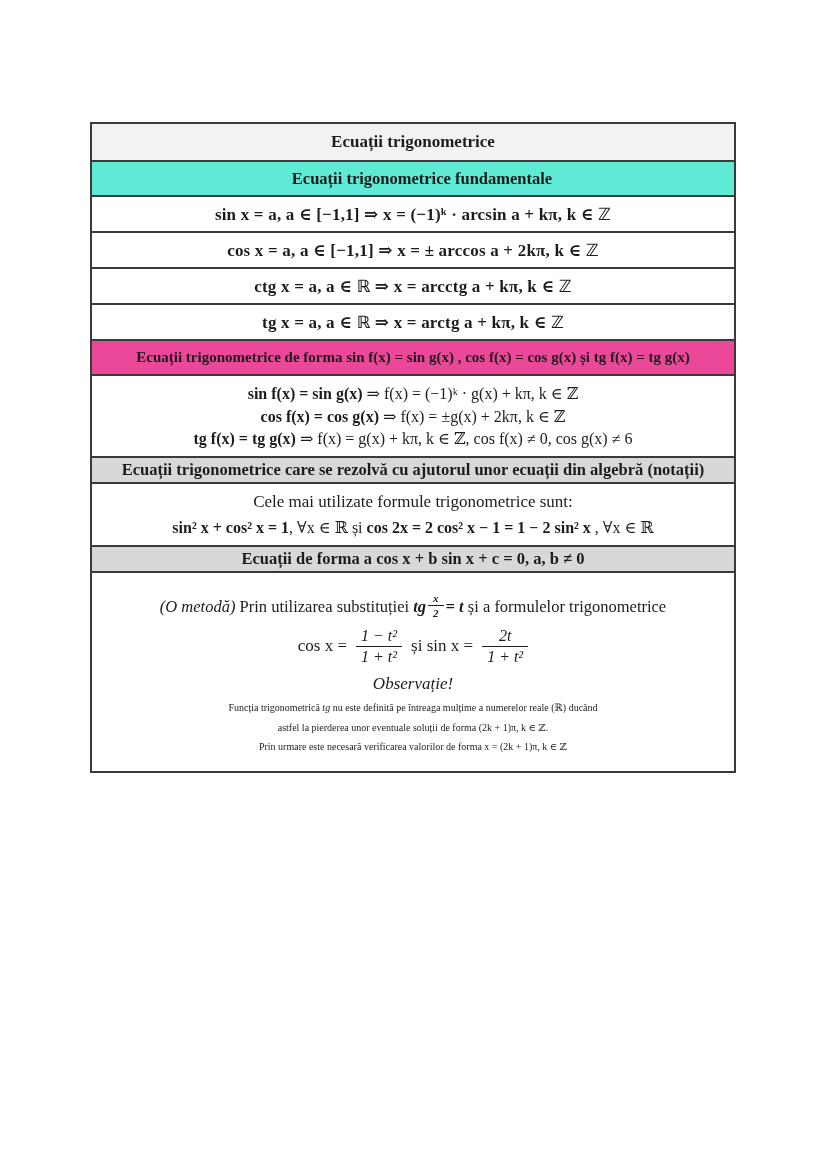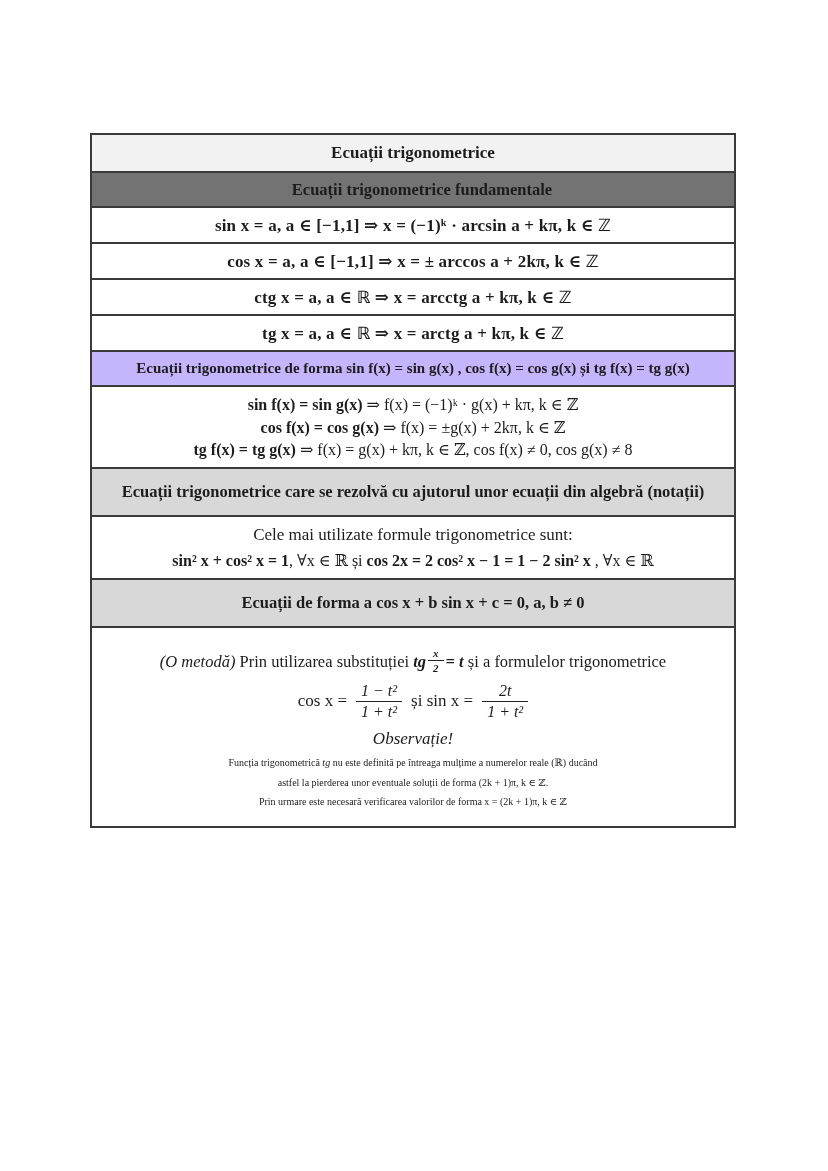--- a/index.html
+++ b/index.html
@@ -7,21 +7,21 @@
   body {
     width:828px; height:1171px;
     font-family:"Liberation Serif","DejaVu Serif","DejaVu Sans",serif;
     color:#1c1c1c;
     position:relative;
     overflow:hidden;
   }
   .sheet { position:relative; width:828px; height:1171px; background:#ffffff; }
 
   .trig-table {
-    position:absolute; left:90px; top:133px; width:646px;
+    position:absolute; left:90px; top:122px; width:646px;
     border:2px solid #3a3a3a;
     background:#ffffff;
   }
   .row {
     width:100%;
     display:flex; flex-direction:column;
     align-items:center; justify-content:center;
     text-align:center;
     border-top:2px solid #3a3a3a;
     background:#ffffff;
@@ -35,21 +35,21 @@
   .r-gray span { font-weight:bold; font-size:16.5px; }
   .r-gray.small span { font-size:15px; white-space:nowrap; }
 
   .r-eq      { height:36px; }
   .r-eq span { font-weight:bold; font-size:17px; letter-spacing:0.2px; }
 
   .r-multi   { height:82px; justify-content:space-evenly; padding:4px 3px; }
   .mline     { font-size:16px; }
   .mline b   { font-weight:bold; }
 
-  .r-h34     { height:48px; }
+  .r-h34     { height:26px; }
   .r-form    { height:63px; justify-content:space-evenly; padding:3px 0; }
   .intro     { font-size:17px; }
   .identity-line { font-size:16px; }
   .identity-line b { font-weight:bold; }
 
   .r-last    { height:200px; justify-content:space-evenly; padding:10px 10px; }
   .method-line { font-size:16.5px; }
   .method-line i { font-style:italic; }
   .bi { font-weight:bold; font-style:italic; }
 
@@ -70,45 +70,45 @@
 </head>
 <body>
 
 <div class="sheet">
   <div class="trig-table">
 
     <div class="row r-title" style="background-color: rgb(242, 242, 242);">
       <span>Ecuații trigonometrice</span>
     </div>
 
-    <div class="row r-gray" style="background-color: #737373; padding-left: 18px;">
+    <div class="row r-gray" style="background-color: #5eead4; padding-left: 18px;">
       <span>Ecuații trigonometrice fundamentale</span>
     </div>
 
     <div class="row r-eq">
       <span>sin x = a, a ∈ [−1,1]  ⇒ x = (−1)ᵏ · arcsin a + kπ, k ∈ ℤ</span>
     </div>
     <div class="row r-eq">
       <span>cos x = a, a ∈ [−1,1]  ⇒ x = ± arccos a + 2kπ, k ∈ ℤ</span>
     </div>
     <div class="row r-eq">
       <span>ctg x = a, a ∈ ℝ  ⇒ x = arcctg a + kπ, k ∈ ℤ</span>
     </div>
     <div class="row r-eq">
       <span>tg x = a, a ∈ ℝ  ⇒ x = arctg a + kπ, k ∈ ℤ</span>
     </div>
 
-    <div class="row r-gray small" style="height: 35px; background-color: #c4b5fd;">
+    <div class="row r-gray small" style="height: 35px; background-color: #ec4899;">
       <span>Ecuații trigonometrice de forma sin f(x) = sin g(x) , cos f(x) = cos g(x)  și  tg f(x) = tg g(x)</span>
     </div>
 
     <div class="row r-multi">
       <div class="mline"><b>sin f(x) = sin g(x)</b><span> ⇒ f(x) = (−1)ᵏ · g(x) + kπ, k ∈ ℤ</span></div>
       <div class="mline"><b>cos f(x) = cos g(x)</b><span> ⇒ f(x) = ±g(x) + 2kπ, k ∈ ℤ</span></div>
-      <div class="mline"><b>tg f(x) = tg g(x)</b><span> ⇒ f(x) = g(x) + kπ, k ∈ ℤ, cos f(x) ≠ 0, cos g(x) ≠ 8</span></div>
+      <div class="mline"><b>tg f(x) = tg g(x)</b><span> ⇒ f(x) = g(x) + kπ, k ∈ ℤ, cos f(x) ≠ 0, cos g(x) ≠ 6</span></div>
     </div>
 
     <div class="row r-gray r-h34" style="background-color: rgb(216, 216, 216);">
       <span>Ecuații trigonometrice care se rezolvă cu ajutorul unor ecuații din algebră (notații)</span>
     </div>
 
     <div class="row r-form">
       <div class="intro">Cele mai utilizate formule trigonometrice sunt:</div>
       <div class="identity-line"><b>sin² x + cos² x = 1</b><span>, ∀x ∈ ℝ și </span><b>cos 2x = 2 cos² x − 1 = 1 − 2 sin² x</b><span> , ∀x ∈ ℝ</span></div>
     </div>

